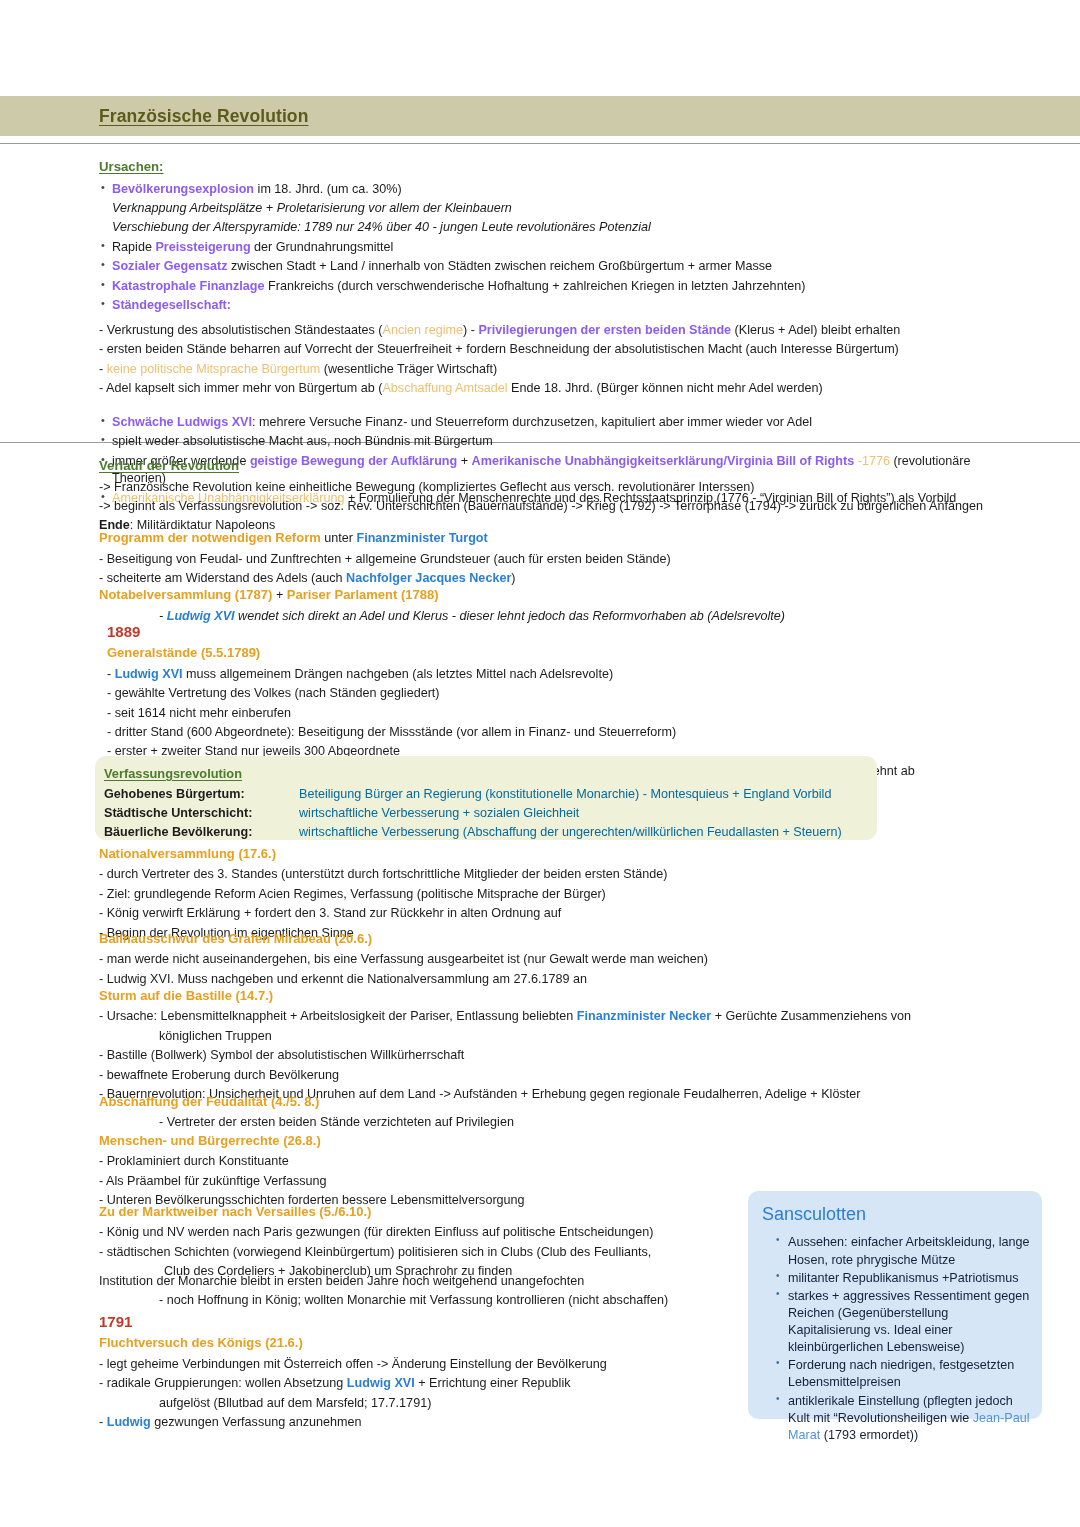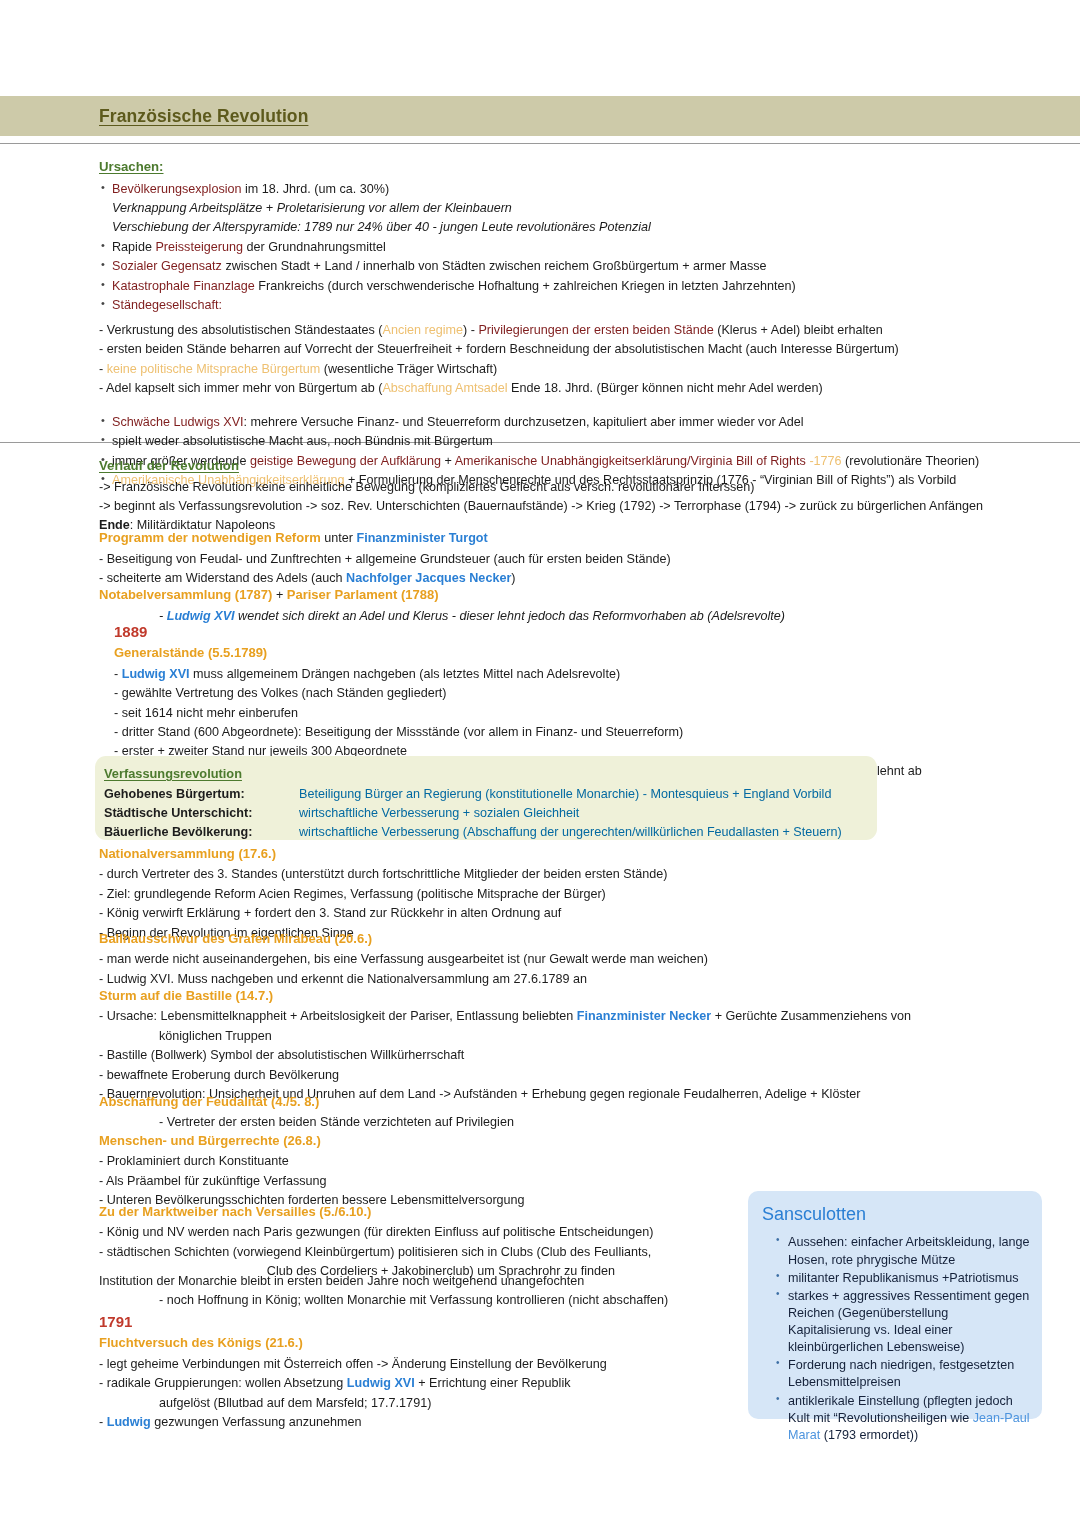--- a/index.html
+++ b/index.html
@@ -59,21 +59,21 @@
     font-weight: bold;
     font-size: 13px;
   }
   .h-red {
     color: #c0392b;
     font-weight: bold;
     font-size: 15px;
   }
 
   
-  .o      { color: #7f1d1d; font-weight: normal; }      
+  .o      { color: #8b5cf6; font-weight: bold; }      
   .o-soft { color: #eec071; }                          
   .b      { color: #2a7fd4; font-weight: bold; }       
   .b-soft { color: #4d94de; }                          
   .bold   { font-weight: bold; }
 
   
   ul.dots { list-style: none; margin: 0; padding: 0; }
   ul.dots > li {
     position: relative;
     padding-left: 13px;
@@ -212,21 +212,21 @@
   </div>
 </div>
 
 <div class="block" style="left:99px; top:586px; width:920px;">
   <div>
     <span class="h-orange">Notabelversammlung (1787)</span><span> + </span><span class="h-orange">Pariser Parlament (1788)</span>
   </div>
   <p class="dash" style="margin-top:3px;font-style:italic;"><span>- </span><span class="b">Ludwig XVI</span><span> wendet sich direkt an Adel und Klerus - dieser lehnt jedoch das Reformvorhaben ab (Adelsrevolte)</span></p>
 </div>
 
-<div class="block" style="left:114px; top:621px; width:920px;">
+<div class="block" style="left:107px; top:621px; width:920px;">
   <div class="h-red">1889</div>
   <div class="h-orange" style="margin-top:2px;">Generalstände (5.5.1789)</div>
   <div class="tight" style="margin-top:3px;">
     <p class="dash"><span>- </span><span class="b">Ludwig XVI</span><span> muss allgemeinem Drängen nachgeben (als letztes Mittel nach Adelsrevolte)</span></p>
     <p class="dash">- gewählte Vertretung des Volkes (nach Ständen gegliedert)</p>
     <p class="dash">- seit 1614 nicht mehr einberufen</p>
     <p class="dash">- dritter Stand (600 Abgeordnete): Beseitigung der Missstände (vor allem in Finanz- und Steuerreform)</p>
     <p class="dash">- erster + zweiter Stand nur jeweils 300 Abgeordnete</p>
     <p class="dash">- Abstimmungsmodus nach Ständen begünstigt Privilegierten: 3. Stand fordert Abstimmung nach Köpfen (Majoritätsprinzip) - Ludwig XVI lehnt ab</p>
   </div>
@@ -291,21 +291,21 @@
     <p class="dash">- Als Präambel für zukünftige Verfassung</p>
     <p class="dash">- Unteren Bevölkerungsschichten forderten bessere Lebensmittelversorgung</p>
   </div>
 </div>
 
 <div class="block" style="left:99px; top:1203px; width:640px;">
   <div class="h-orange">Zu der Marktweiber nach Versailles (5./6.10.)</div>
   <div class="tight" style="margin-top:3px;">
     <p class="dash">- König und NV werden nach Paris gezwungen (für direkten Einfluss auf politische Entscheidungen)</p>
     <p class="dash">- städtischen Schichten (vorwiegend Kleinbürgertum) politisieren sich in Clubs (Club des Feulliants,</p>
-    <p style="margin-left:44px;text-align:center;">Club des Cordeliers + Jakobinerclub) um Sprachrohr zu finden</p>
+    <p style="margin-left:65px;">Club des Cordeliers + Jakobinerclub) um Sprachrohr zu finden</p>
   </div>
 </div>
 
 <div class="block" style="left:99px; top:1273px; width:640px;">
   <p>Institution der Monarchie bleibt in ersten beiden Jahre noch weitgehend unangefochten</p>
   <p class="dash">- noch Hoffnung in König; wollten Monarchie mit Verfassung kontrollieren (nicht abschaffen)</p>
 </div>
 
 <div class="block" style="left:99px; top:1311px; width:640px;">
   <div class="h-red">1791</div>

